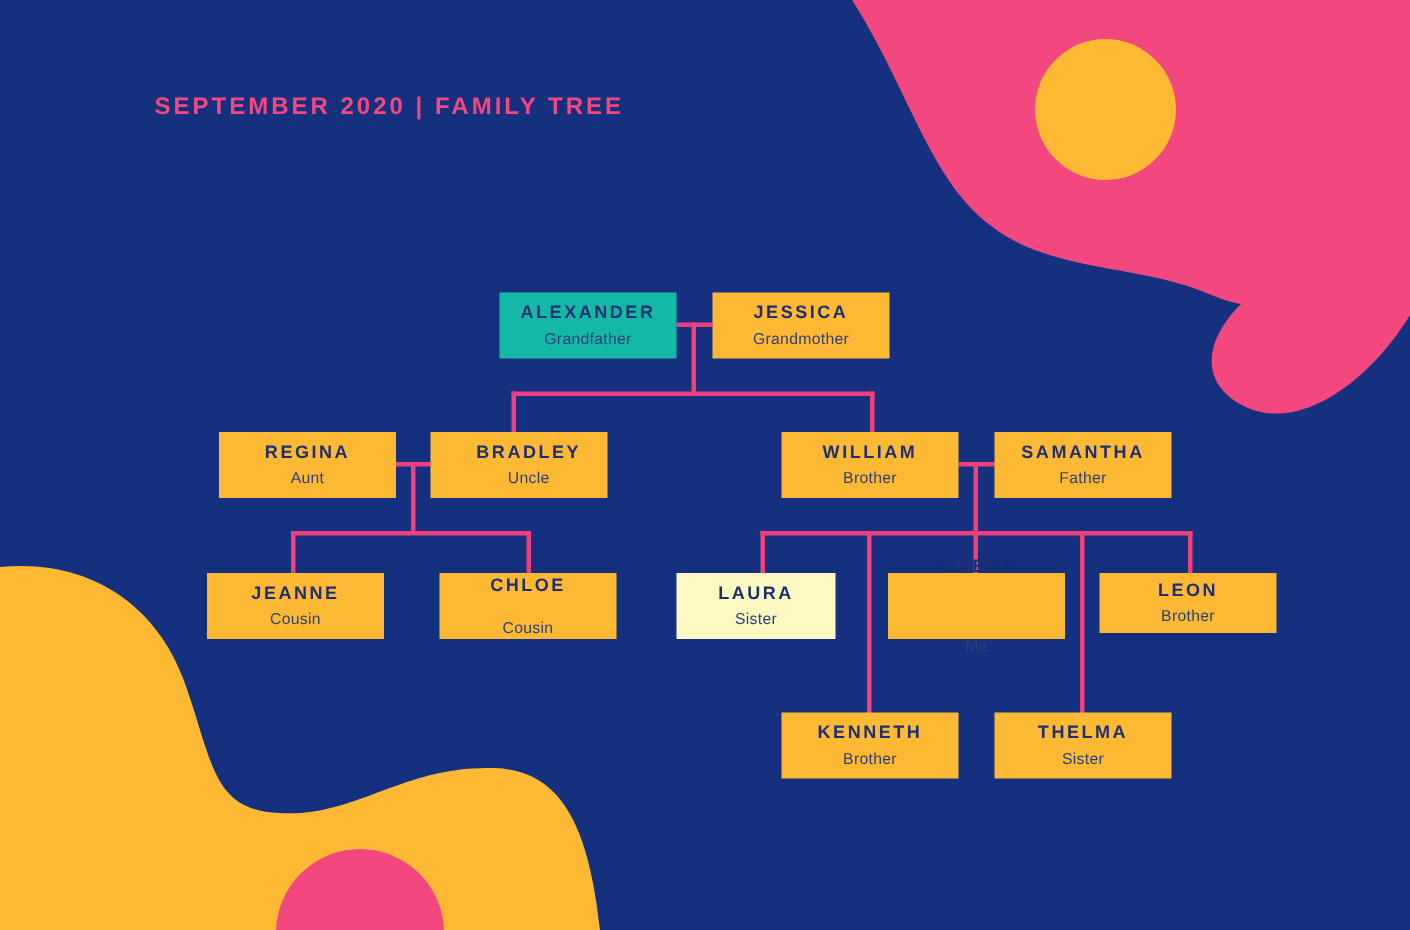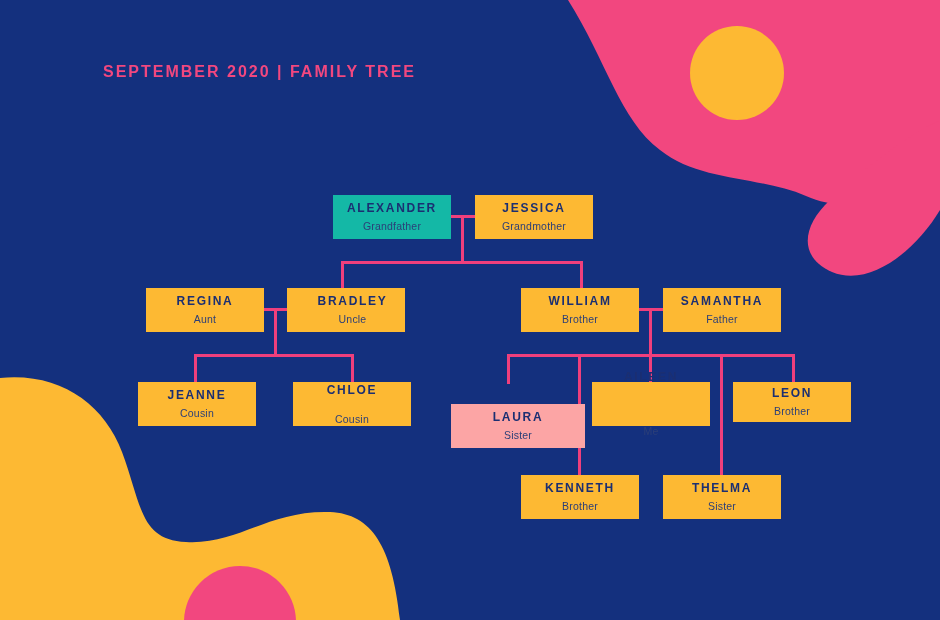--- a/index.html
+++ b/index.html
@@ -159,21 +159,21 @@
         <div class="rl">Father</div>
       </div>
       <div class="card" style="left: 138px; top: 382px; width: 118px; height: 44px; background: rgb(253, 185, 51);">
         <div class="nm">JEANNE</div>
         <div class="rl">Cousin</div>
       </div>
       <div class="card" style="left: 293px; top: 382px; width: 118px; height: 44px; background: rgb(253, 185, 51); gap: 11px;">
         <div class="nm">CHLOE</div>
         <div class="rl">Cousin</div>
       </div>
-      <div class="card" style="left: 451px; top: 382px; width: 134px; height: 44px; background: #fca5a5; margin-top: 22px;">
+      <div class="card" style="left: 451px; top: 382px; width: 106px; height: 44px; background: #fef9c3;">
         <div class="nm">LAURA</div>
         <div class="rl">Sister</div>
       </div>
       <div class="card" style="left: 592px; top: 382px; width: 118px; height: 44px; background: rgb(253, 185, 51); gap: 36px;">
         <div class="nm">AILEEN</div>
         <div class="rl">Me</div>
       </div>
       <div class="card" style="left: 733px; top: 382px; width: 118px; height: 40px; background: rgb(253, 185, 51);">
         <div class="nm">LEON</div>
         <div class="rl">Brother</div>

